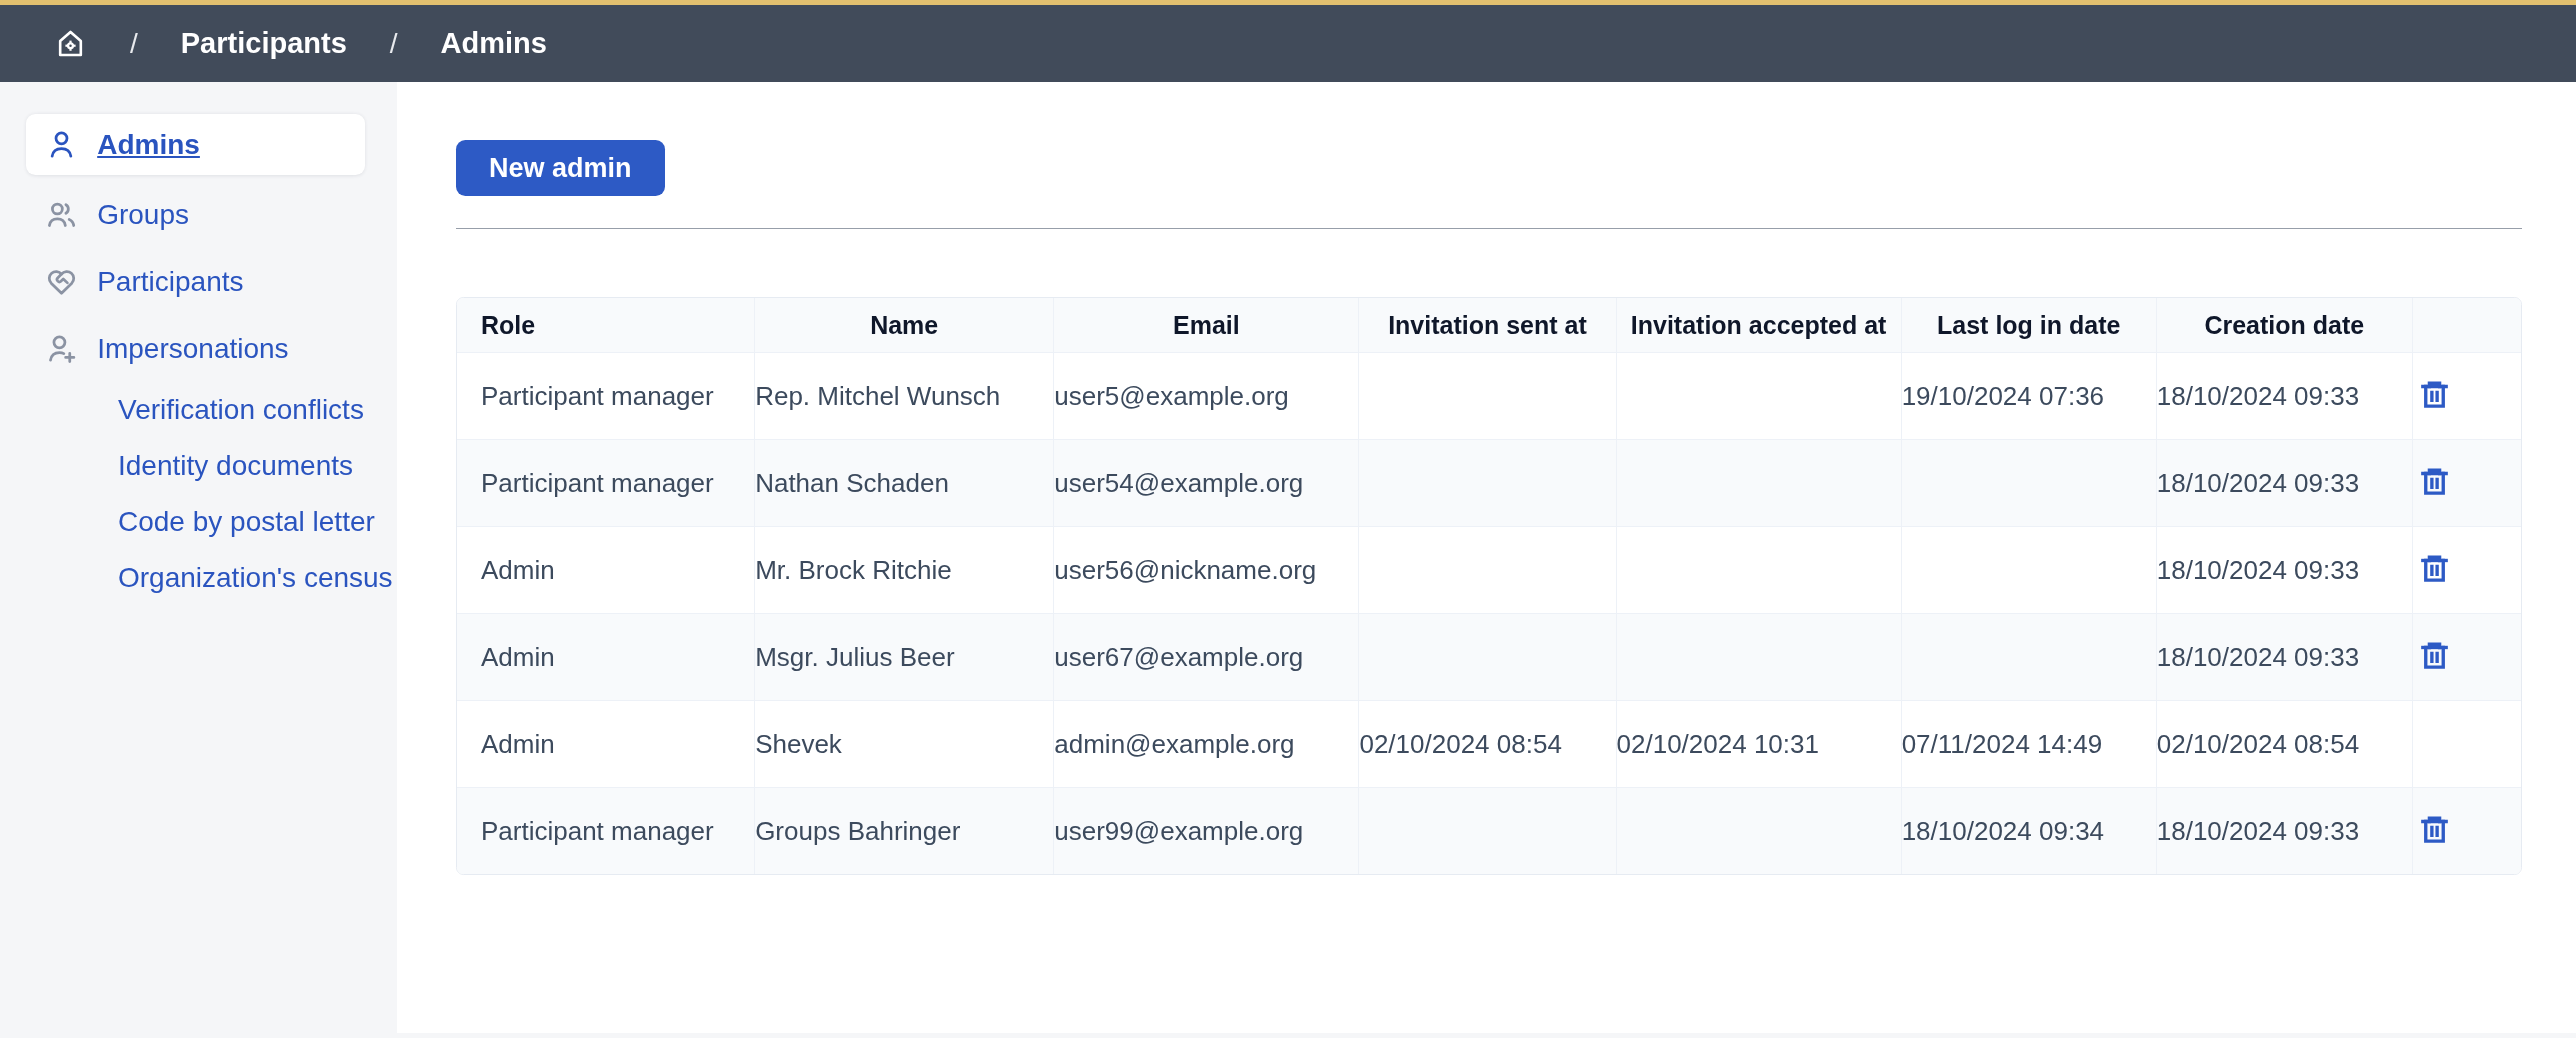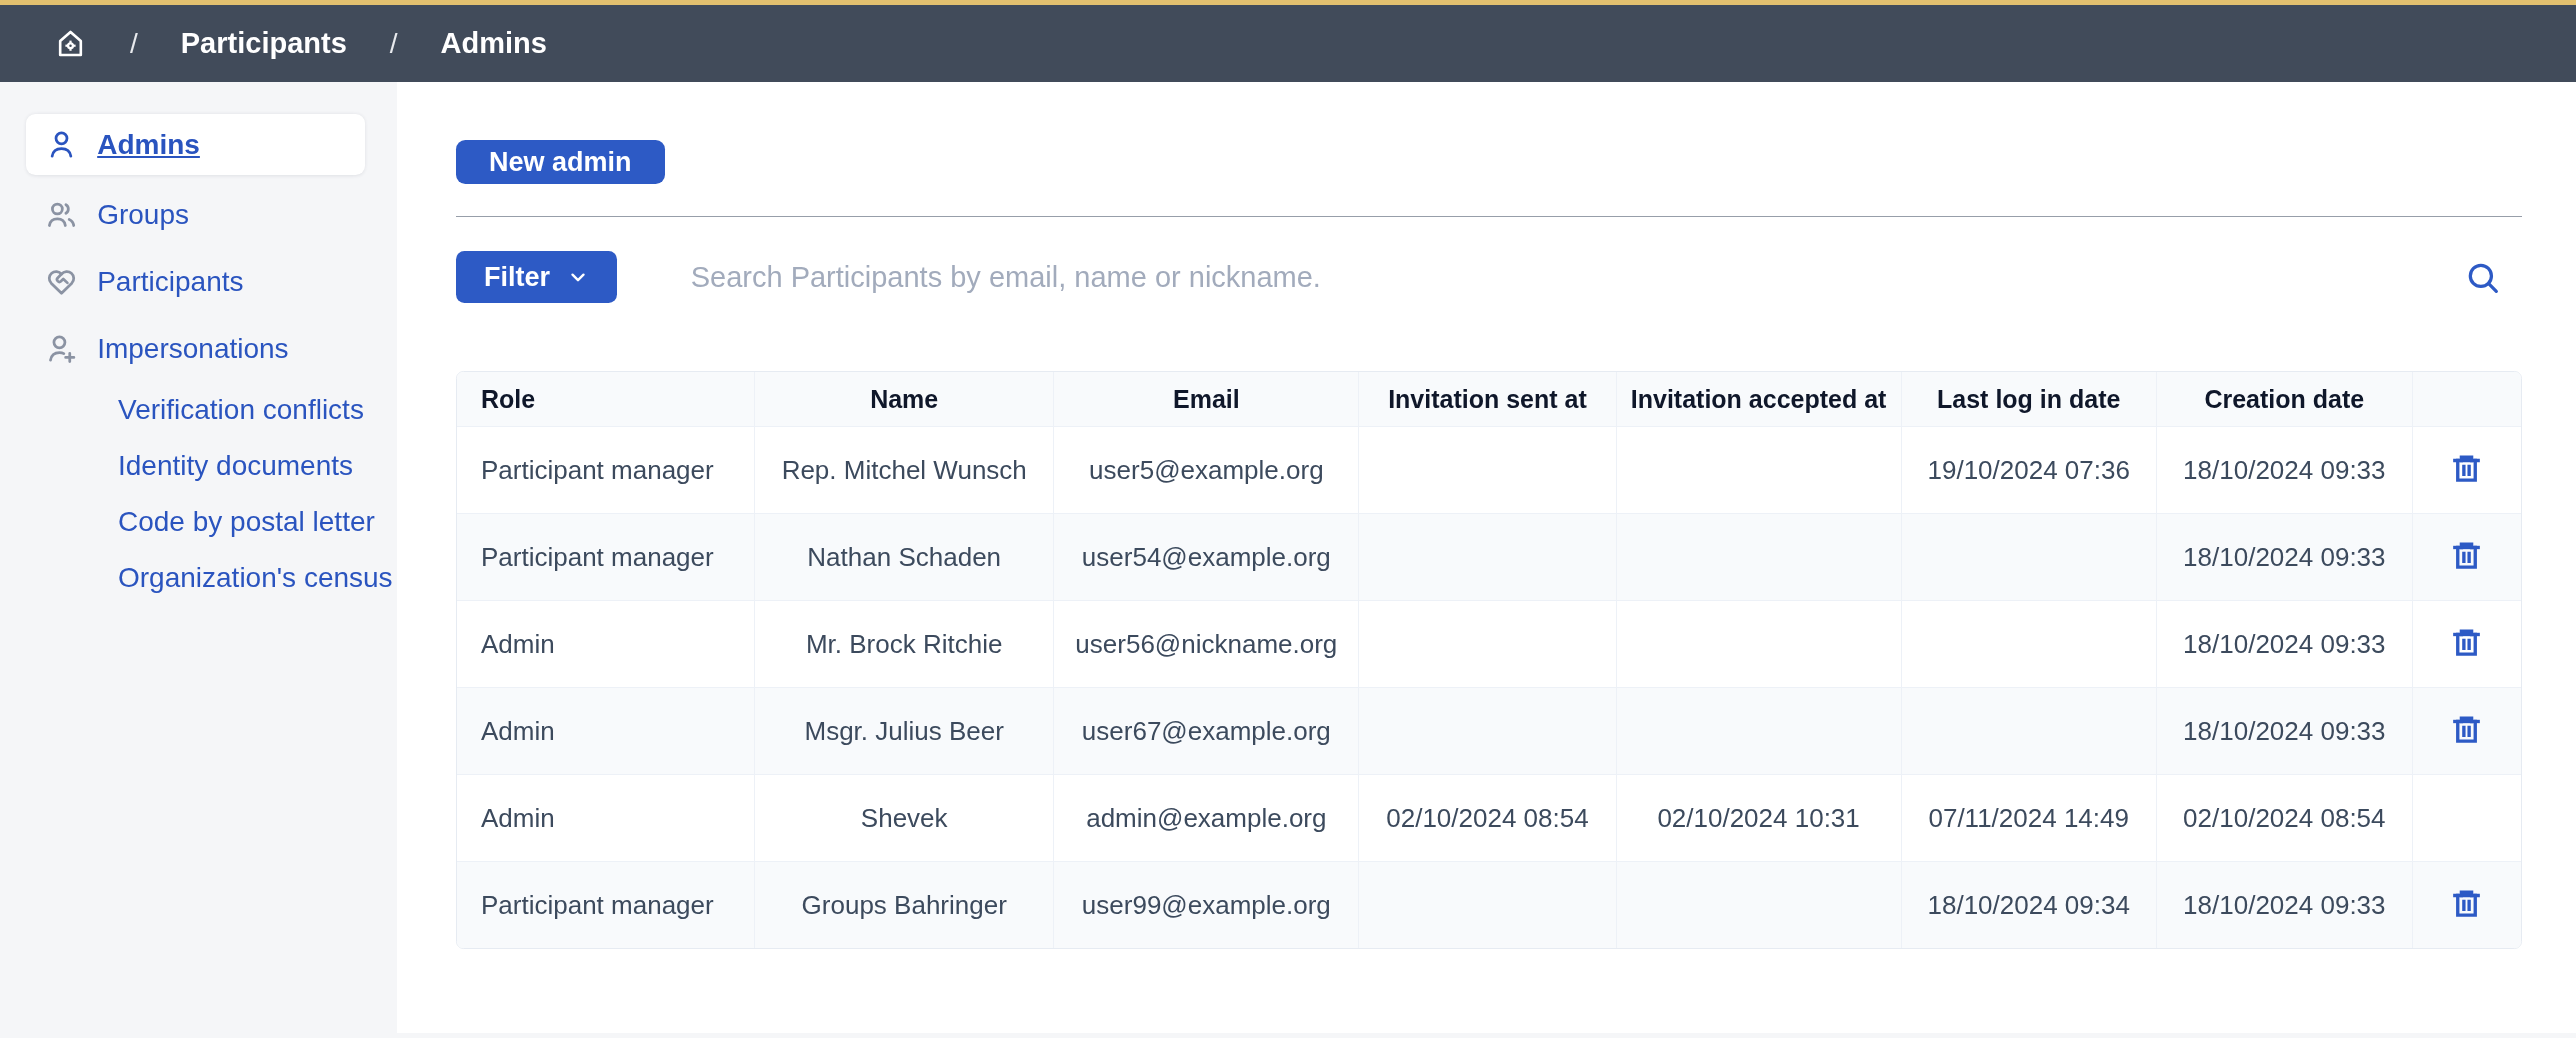--- a/index.html
+++ b/index.html
@@ -63,21 +63,21 @@
   }
   .page-header {
     padding-top: 58px;
     display: flex; justify-content: space-between; align-items: center;
   }
   .page-title { font-size: 39px; font-weight: 700; color: #0e1420; letter-spacing: -0.5px; }
   .btn-primary {
     background: #2d5ac5; color: #ffffff;
     border: none; border-radius: 9.3px;
     font-family: inherit; font-size: 27px; font-weight: 700;
-    height: 44px; padding: 0 33px;
+    height: 56px; padding: 0 33px;
     cursor: pointer;
     display: inline-flex; align-items: center; justify-content: center; gap: 16.7px;
   }
   .divider { border-bottom: 1.9px solid #979ea9; margin-top: 32px; }
   
   .search-row { margin-top: 34px; display: flex; align-items: center; height: 52px; }
   .filter-btn { height: 52px; border-radius: 8.4px; padding: 0 28px; font-size: 27px; }
   .filter-btn .chev svg { display: block; }
   .search-input {
     flex: 1; margin-left: 74px;
@@ -100,21 +100,21 @@
   thead th {
     height: 54px;
     background: #f8fafc;
     font-size: 25px; font-weight: 700; color: #0f172a;
     text-align: center;
   }
   thead th.col-role { text-align: left; padding-left: 24px; }
   tbody td {
     height: 87px;
     font-size: 26px; color: #3c4a5d;
-    text-align: center;
+    text-align: left;
     border-top: 0.9px solid #edf1f7;
     background: #ffffff;
   }
   tbody tr:nth-child(even) td { background: #f8fafc; }
   tbody td.cell-role { text-align: left; padding-left: 24px; }
   .trash-btn { background: none; border: none; cursor: pointer; color: #2d5ac5; padding: 3.7px; }
   .trash-btn svg { display: block; }
 </style>
 </head>
 <body>
@@ -208,39 +208,20 @@
   </aside>
 
   <main class="content">
 
     <div class="page-header">
       <button class="btn-primary">New admin</button>
     </div>
 
     <div class="divider"></div>
 
-    <div class="search-row">
-      <button class="btn-primary filter-btn">
-        <span>Filter</span>
-        <span class="chev">
-          <svg width="22" height="22" viewBox="0 0 24 24" fill="none" stroke="#ffffff" stroke-width="2.6" stroke-linecap="round" stroke-linejoin="round">
-            <path d="M6 9.5l6 6 6-6"></path>
-          </svg>
-        </span>
-      </button>
-      <input class="search-input" type="text" placeholder="Search Participants by email, name or nickname." style="">
-      <button class="search-btn">
-        <span>
-          <svg width="39" height="39" viewBox="0 0 24 24" fill="none" stroke="currentColor" stroke-width="2" stroke-linecap="round">
-            <circle cx="11" cy="11" r="6.5"></circle>
-              <path d="M15.8 15.8 20.5 20.5"></path>
-          </svg>
-        </span>
-      </button>
-    </div>
 
     <div class="table-wrap">
       <table>
         <colgroup>
           <col style="width:297px">
             <col style="width:299px">
             <col style="width:305px">
             <col style="width:257px">
           <col style="width:285px">
             <col style="width:255px">

